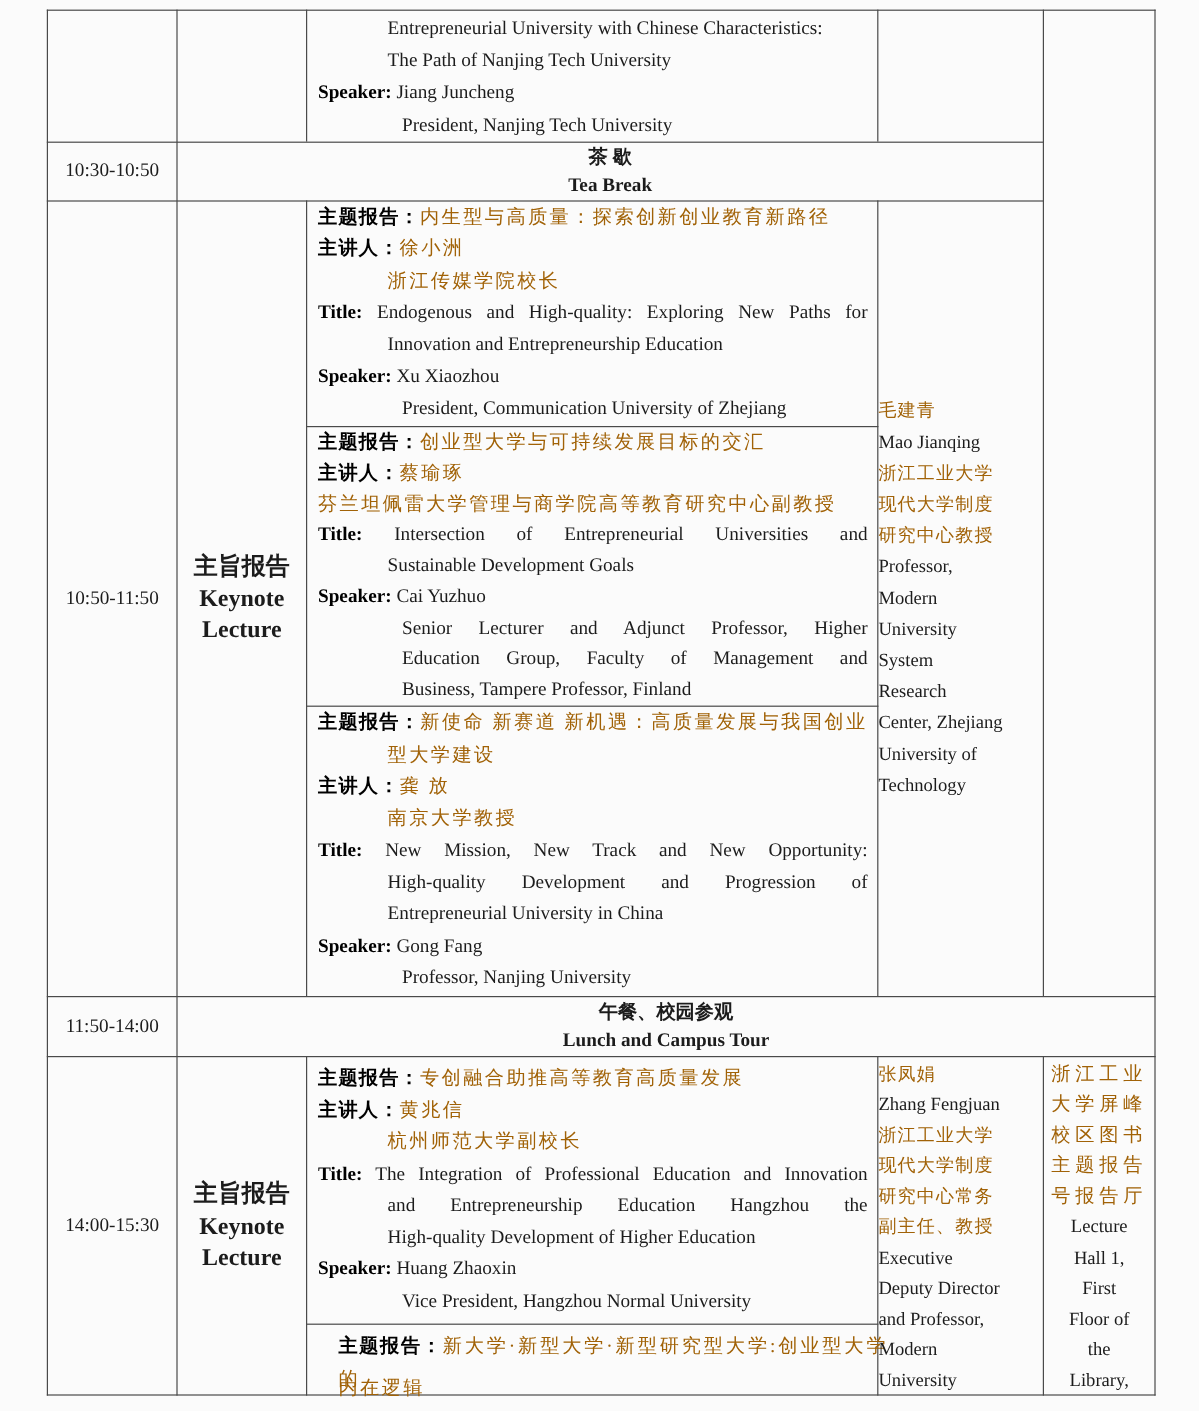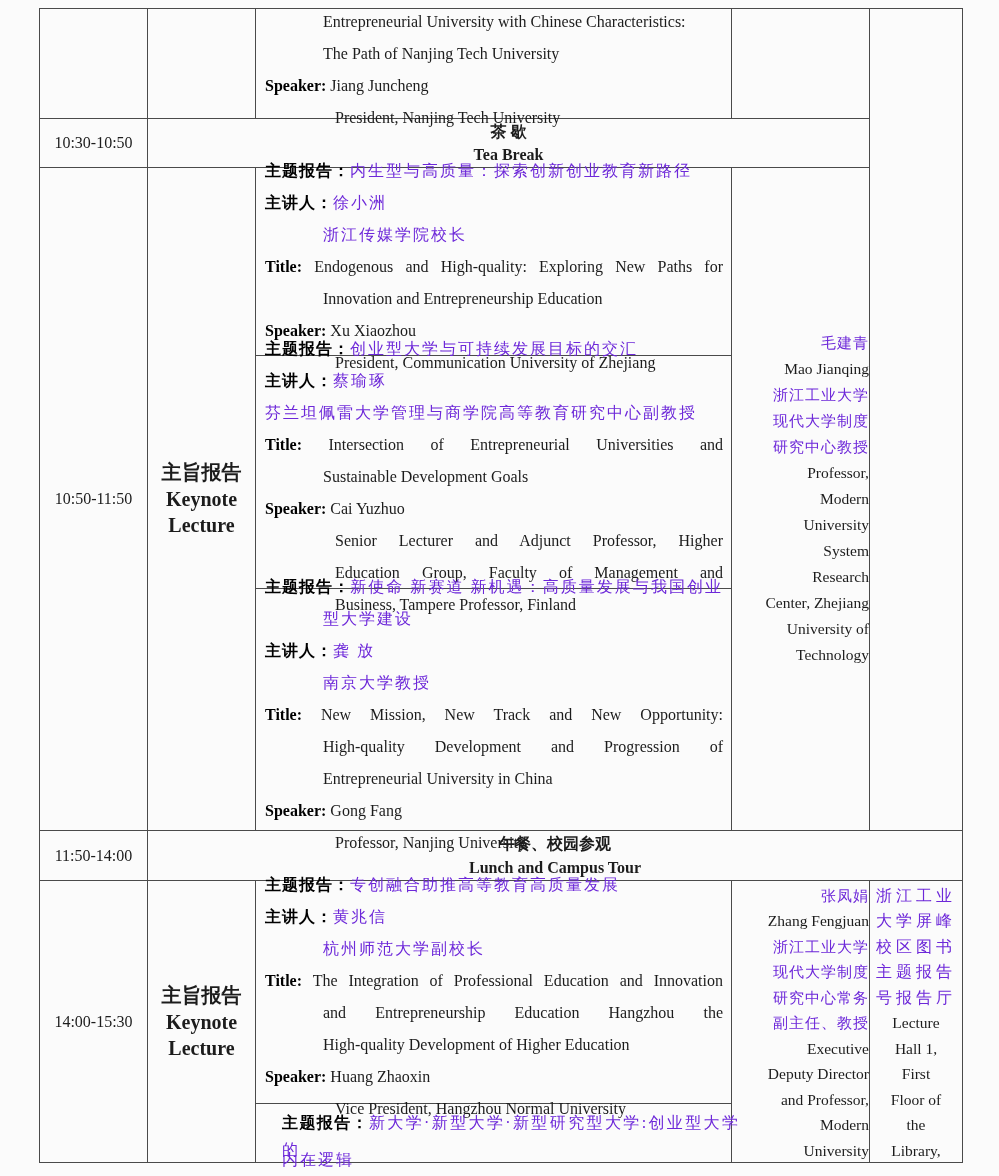--- a/index.html
+++ b/index.html
@@ -4,33 +4,33 @@
 <style>
   html,body{margin:0;padding:0;}
   body{
     width:999px;height:1176px;position:relative;background:#fbfbfb;
     font-family:"Liberation Serif","DejaVu Serif",serif;
     color:#1c1c1c;overflow:hidden;
   }
   .bl{position:absolute;background:#4a4a4a;}          
   .cell{position:absolute;display:flex;flex-direction:column;box-sizing:border-box;}
   .ctr{align-items:center;justify-content:center;text-align:center;}
-  .content{padding:0 7px 0 9px;justify-content:center;font-size:16px;line-height:26.5px;gap:16px;}
+  .content{padding:0 7px 0 9px;justify-content:center;font-size:16px;line-height:26.5px;}
   .content.tight{line-height:25.7px;}
   .ln{min-height:1em;}
   .ln b{font-weight:bold;color:#000;}
   .i1{padding-left:58px;}
   .i2{padding-left:70px;}
   .just{text-align:justify;text-align-last:justify;}
-  .zhtxt{letter-spacing:2px;color:#6d28d9;}
+  .zhtxt{letter-spacing:2px;color:#a16207;}
   .zhlab{letter-spacing:1px;}
   .time{font-size:16px;}
   .session{font-weight:bold;font-size:20px;line-height:26.5px;}
   .banner{font-weight:bold;font-size:16px;line-height:23.5px;}
-  .side{font-size:15.5px;line-height:26px;text-align:center;align-items:flex-end;}
+  .side{font-size:15.5px;line-height:26px;text-align:center;align-items:flex-start;}
   .side .zhtxt{font-size:15px;letter-spacing:1px;}
   .venue{font-size:15.5px;line-height:26px;}
   .venue .zhtxt{font-size:16px;letter-spacing:4px;}
   .clip{overflow:hidden;}
   .toppad{justify-content:flex-start;padding-top:2px;}
 </style>
 </head>
 <body>
 
 <div class="bl" style="left:39px;top:8px;width:924px;height:1px"></div>

